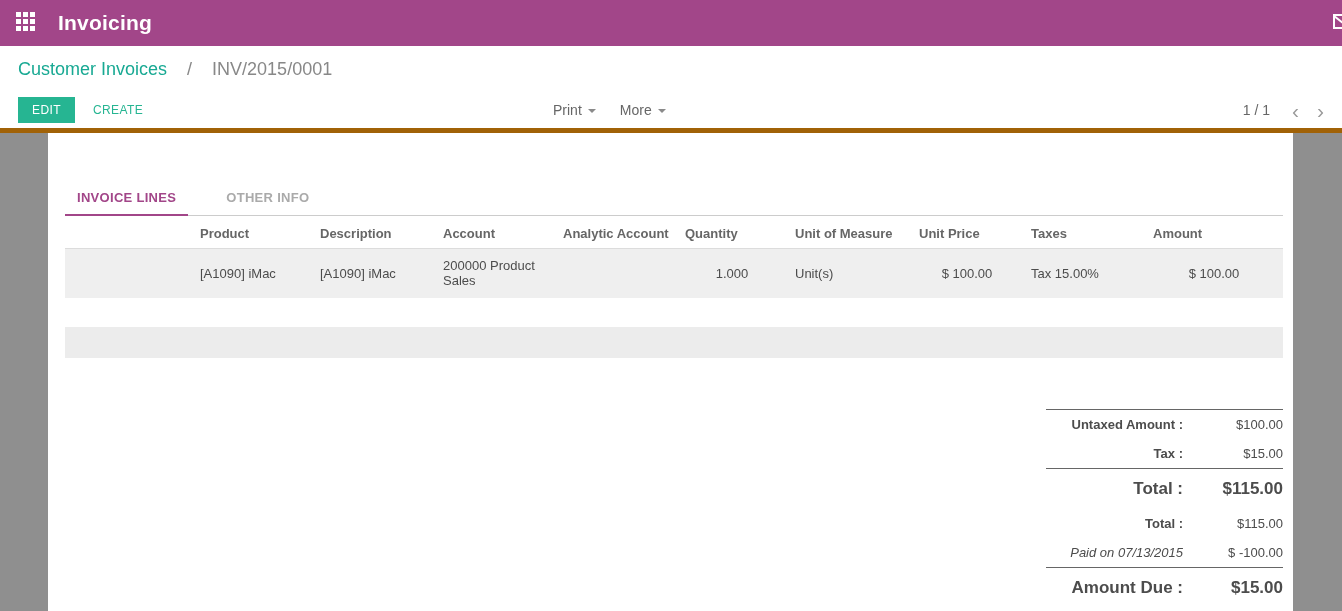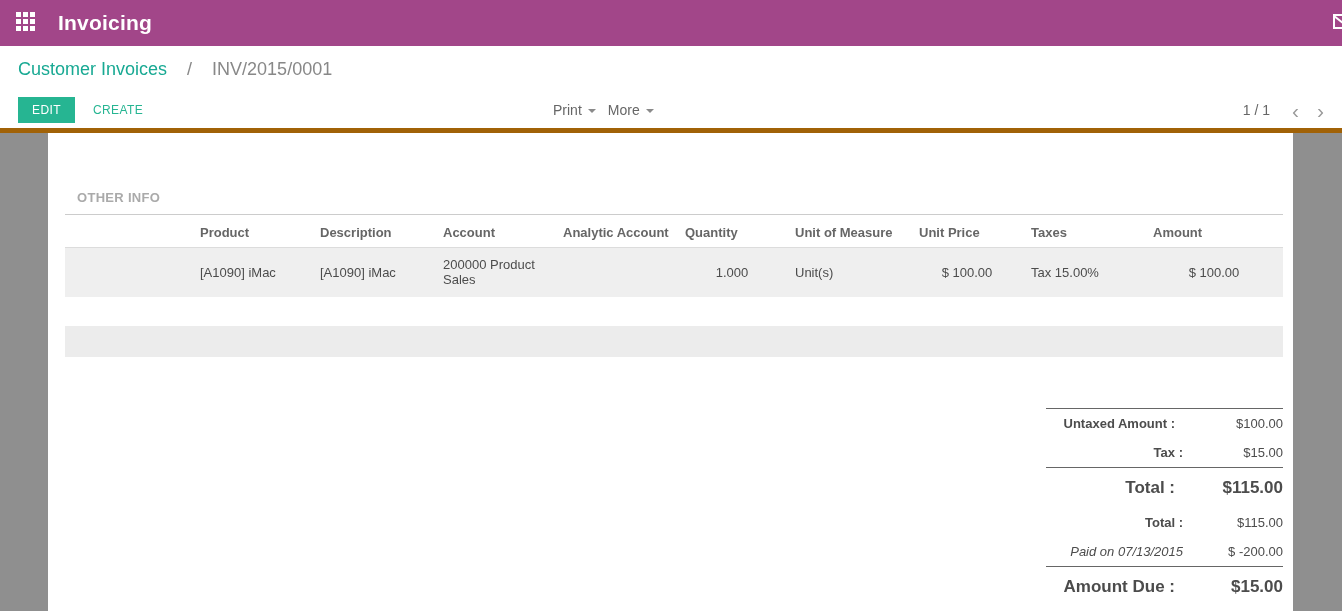--- a/index.html
+++ b/index.html
@@ -28,21 +28,21 @@
   .bc-sep { color:#888; margin:0 8px; }
   .bc-current { color:#888; }
 
   
   .control-row { height:41px; display:flex; align-items:center; padding:0 18px;
     border-bottom:5px solid #a16207; background:#fff; position:relative; }
   .btn-edit { background:#26b592; color:#fff; border:none; font-size:12px;
     padding:6px 14px; cursor:pointer; font-family:inherit; letter-spacing:0.4px; }
   .btn-create { background:none; border:none; color:#26b592; font-size:12px;
     margin-left:18px; cursor:pointer; font-family:inherit; letter-spacing:0.4px; }
-  .center-controls { position:absolute; left:553px; display:flex; gap:12px; }
+  .center-controls { position:absolute; left:553px; display:flex; gap:24px; }
   .dd-btn { background:none; border:none; color:#666; font-size:14px; cursor:pointer;
     font-family:inherit; display:flex; align-items:center; gap:6px; }
   .caret { width:0; height:0; border-left:4px solid transparent;
     border-right:4px solid transparent; border-top:4px solid #8a8a8a; margin-top:2px; }
   .pager { position:absolute; right:14px; display:flex; align-items:center; gap:10px; }
   .pager-count { color:#666; font-size:14px; margin-right:8px; }
   .pager-arrow { background:none; border:none; color:#9a9a9a; font-size:21px;
     line-height:1; cursor:pointer; font-family:inherit; padding:0 4px; }
 
   
@@ -65,21 +65,21 @@
   .num { text-align:center; }
   .empty-stripe { width:1218px; height:31px; background:#ececec; margin-top:29px; }
 
   
   .totals { width:237px; margin-left:981px; margin-top:51px; font-size:13px; color:#4c4c4c; }
   .t-row { display:flex; justify-content:flex-end; align-items:baseline; padding:7px 0; }
   .t-row .t-label { font-weight:bold; text-align:right; }
   .t-row .t-value { width:100px; text-align:right; }
   .t-row.big { font-size:17px; padding:10px 0; }
   .t-row.big .t-value { font-weight:bold; }
-  .t-border { border-top:1px solid #666;gap:8px; }
+  .t-border { border-top:1px solid #666; }
   .t-label.italic { font-weight:normal; font-style:italic; }
 </style>
 </head>
 <body>
 
 <div class="navbar">
   <div class="apps-icon">
     <span></span>
       <span></span>
       <span></span>
@@ -117,20 +117,21 @@
     <span class="pager-count">1 / 1</span>
     <button class="pager-arrow">‹</button>
     <button class="pager-arrow">›</button>
   </div>
 </div>
 
 <div class="content">
   <div class="sheet">
 
     <div class="tab-bar">
+      <div class="tab active">INVOICE LINES</div>
       <div class="tab">OTHER INFO</div>
     </div>
 
     <table>
       <colgroup>
         <col style="width:127px">
           <col style="width:120px">
           <col style="width:123px">
         <col style="width:120px">
           <col style="width:122px">
@@ -184,21 +185,21 @@
       <div class="t-row big t-border">
         <span class="t-label">Total :</span>
         <span class="t-value">$115.00</span>
       </div>
       <div class="t-row">
         <span class="t-label">Total :</span>
         <span class="t-value">$115.00</span>
       </div>
       <div class="t-row">
         <span class="t-label italic">Paid on 07/13/2015</span>
-        <span class="t-value">$ -200.00</span>
+        <span class="t-value">$ -100.00</span>
       </div>
       <div class="t-row big t-border">
         <span class="t-label">Amount Due :</span>
         <span class="t-value">$15.00</span>
       </div>
     </div>
 
   </div>
 </div>
 

